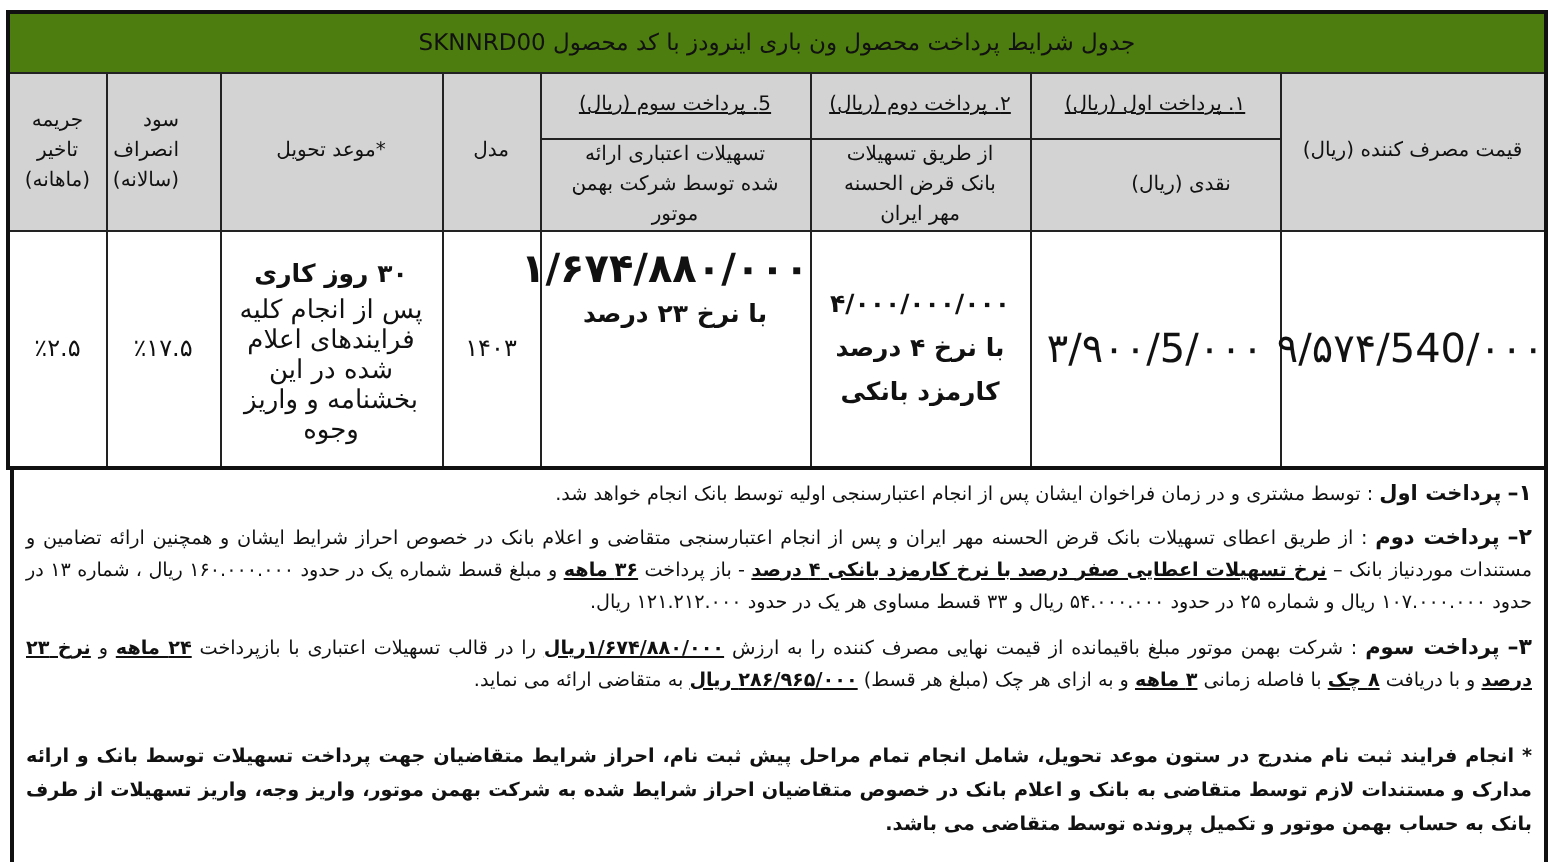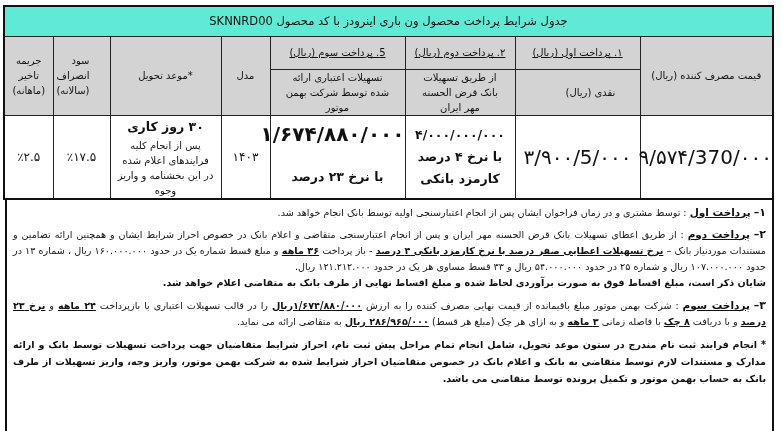--- a/index.html
+++ b/index.html
@@ -3,38 +3,38 @@
 <meta charset="utf-8">
 <style>
   * { box-sizing: border-box; margin: 0; padding: 0; }
   html, body { width: 782px; height: 431px; background: #ffffff; overflow: hidden; }
   body { font-family: "DejaVu Sans", sans-serif; color: #111; direction: rtl; position: relative; }
 
   .doc { position: absolute; left: 5px; top: 5px; width: 769px; }
 
   table.pay { width: 769px; border-collapse: collapse; table-layout: fixed; border: 2px solid #111; }
   table.pay td, table.pay th { border: 1px solid #222; text-align: center; vertical-align: middle; font-weight: normal; }
-  .title-row th { background: #5eead4; height: 30px; font-size: 11.5px; font-weight: bold; border-bottom: 2px solid #111; margin-left: 41px; }
+  .title-row th { background: #4d7c0f; height: 30px; font-size: 11.5px; font-weight: bold; border-bottom: 2px solid #111; margin-left: 41px; }
   .hdr th { background: #d3d3d3; font-size: 10px; line-height: 15px; }
   .hdr1 th { height: 33px; }
   .hdr2 th { height: 39px; padding-left: 26px; }
   .u { text-decoration: underline; }
   .data td { height: 80px; border-top: 2px solid #111; }
   .big { font-size: 20px; font-weight: bold; letter-spacing: 0.5px; }
   .mid { font-size: 12.5px; font-weight: bold; line-height: 22px; }
-  .small { font-size: 10px; line-height: 15px; text-align: center; }
+  .small { font-size: 13px; line-height: 15px; text-align: center; }
   .bold13 { font-size: 12px; font-weight: bold; margin-left: 35px; }
 
   .notes { width: 769px; border: 2px solid #111; border-top: none; height: 241px; padding: 4px 6px 0 6px; font-size: 9.6px; line-height: 16px; text-align: justify; }
   .notes p { margin-bottom: 5px; }
   .notes .num { font-weight: bold; font-size: 11px; }
-  .notes .lbl { font-weight: bold; font-size: 10.5px; text-decoration: underline; }
+  .notes .lbl { font-weight: bold; font-size: 10.5px; }
   .notes .ub { font-weight: bold; text-decoration: underline; }
   .notes .boldline { font-weight: bold; }
-  .foot { margin-top: 6px; font-weight: bold; font-size: 9.6px; line-height: 17px; }
+  .foot { margin-top: 21px; font-weight: bold; font-size: 9.6px; line-height: 17px; }
 </style>
 </head>
 <body>
 
 <div class="doc">
   <table class="pay">
     <colgroup>
       <col style="width:133px">
       <col style="width:125px">
       <col style="width:110px">
@@ -57,53 +57,53 @@
       <th rowspan="2">*موعد تحویل</th>
       <th rowspan="2" style="padding:0 20px">سود انصراف (سالانه)</th>
       <th rowspan="2" style="padding:0 6px">جریمه تاخیر (ماهانه)</th>
     </tr>
     <tr class="hdr hdr2">
       <th>نقدی (ریال)</th>
       <th style="padding:0 10px">از طریق تسهیلات بانک قرض الحسنه مهر ایران</th>
       <th style="padding:0 12px">تسهیلات اعتباری ارائه شده توسط شرکت بهمن موتور</th>
     </tr>
     <tr class="data">
-      <td class="big">۹/۵۷۴/370/۰۰۰</td>
+      <td class="big">۹/۵۷۴/540/۰۰۰</td>
       <td class="big">۳/۹۰۰/5/۰۰۰</td>
       <td>
         <div class="mid">۴/۰۰۰/۰۰۰/۰۰۰</div>
         <div class="mid">با نرخ ۴ درصد</div>
         <div class="mid">کارمزد بانکی</div>
       </td>
       <td style="vertical-align:top;padding-top:6px">
         <div class="big">۱/۶۷۴/۸۸۰/۰۰۰</div>
-        <div class="mid" style="margin-top:20px">با نرخ ۲۳ درصد</div>
+        <div class="mid" style="margin-top:0">با نرخ ۲۳ درصد</div>
       </td>
       <td class="bold13">۱۴۰۳</td>
-      <td style="padding:0 6px">
+      <td style="padding:10px 6px">
         <div class="mid">۳۰ روز کاری</div>
         <div class="small">پس از انجام کلیه فرایندهای اعلام شده در این بخشنامه و واریز وجوه</div>
       </td>
       <td class="bold13">٪۱۷.۵</td>
       <td class="bold13">٪۲.۵</td>
     </tr>
   </tbody>
     </table>
 
   <div class="notes">
     <p>
       <span class="num">۱–</span>
       <span class="lbl">پرداخت اول</span>
       <span>: توسط مشتری و در زمان فراخوان ایشان پس از انجام اعتبارسنجی اولیه توسط بانک انجام خواهد شد.</span>
     </p>
     <p>
       <span class="num">۲–</span>
       <span class="lbl">پرداخت دوم</span>
       <span>: از طریق اعطای تسهیلات بانک قرض الحسنه مهر ایران و پس از انجام اعتبارسنجی متقاضی و اعلام بانک در خصوص احراز شرایط ایشان و همچنین ارائه تضامین و مستندات موردنیاز بانک – </span><span class="ub">نرخ تسهیلات اعطایی صفر درصد با نرخ کارمزد بانکی ۴ درصد</span><span> - باز پرداخت </span><span class="ub">۳۶ ماهه</span><span> و مبلغ قسط شماره یک در حدود ۱۶۰.۰۰۰.۰۰۰ ریال ، شماره ۱۳ در حدود ۱۰۷.۰۰۰.۰۰۰ ریال و شماره ۲۵ در حدود ۵۴.۰۰۰.۰۰۰ ریال و ۳۳ قسط مساوی هر یک در حدود ۱۲۱.۲۱۲.۰۰۰ ریال.</span>
-      <br><span class="boldline">شایان ذکر است، مبلغ اقساط فوق به صورت برآوردی لحاظ شده و مبلغ اقساط نهایی از طرف بانک به متقاضی اعلام خواهد شد.</span>
+      <br>
     </p>
     <p style="margin-top:6px">
       <span class="num">۳–</span>
       <span class="lbl">پرداخت سوم</span>
       <span>: شرکت بهمن موتور مبلغ باقیمانده از قیمت نهایی مصرف کننده را به ارزش </span><span class="ub">۱/۶۷۴/۸۸۰/۰۰۰ریال</span><span> را در قالب تسهیلات اعتباری با بازپرداخت </span><span class="ub">۲۴ ماهه</span><span> و </span><span class="ub">نرخ ۲۳ درصد</span><span> و با دریافت </span><span class="ub">۸ چک</span><span> با فاصله زمانی </span><span class="ub">۳ ماهه</span><span> و به ازای هر چک (مبلغ هر قسط) </span><span class="ub">۲۸۶/۹۶۵/۰۰۰ ریال</span><span> به متقاضی ارائه می نماید.</span>
     </p>
     <div class="foot">* انجام فرایند ثبت نام مندرج در ستون موعد تحویل، شامل انجام تمام مراحل پیش ثبت نام، احراز شرایط متقاضیان جهت پرداخت تسهیلات توسط بانک و ارائه مدارک و مستندات لازم توسط متقاضی به بانک و اعلام بانک در خصوص متقاضیان احراز شرایط شده به شرکت بهمن موتور، واریز وجه،  واریز تسهیلات از طرف بانک به حساب بهمن موتور و تکمیل پرونده توسط متقاضی می باشد.</div>
   </div>
 </div>
 

